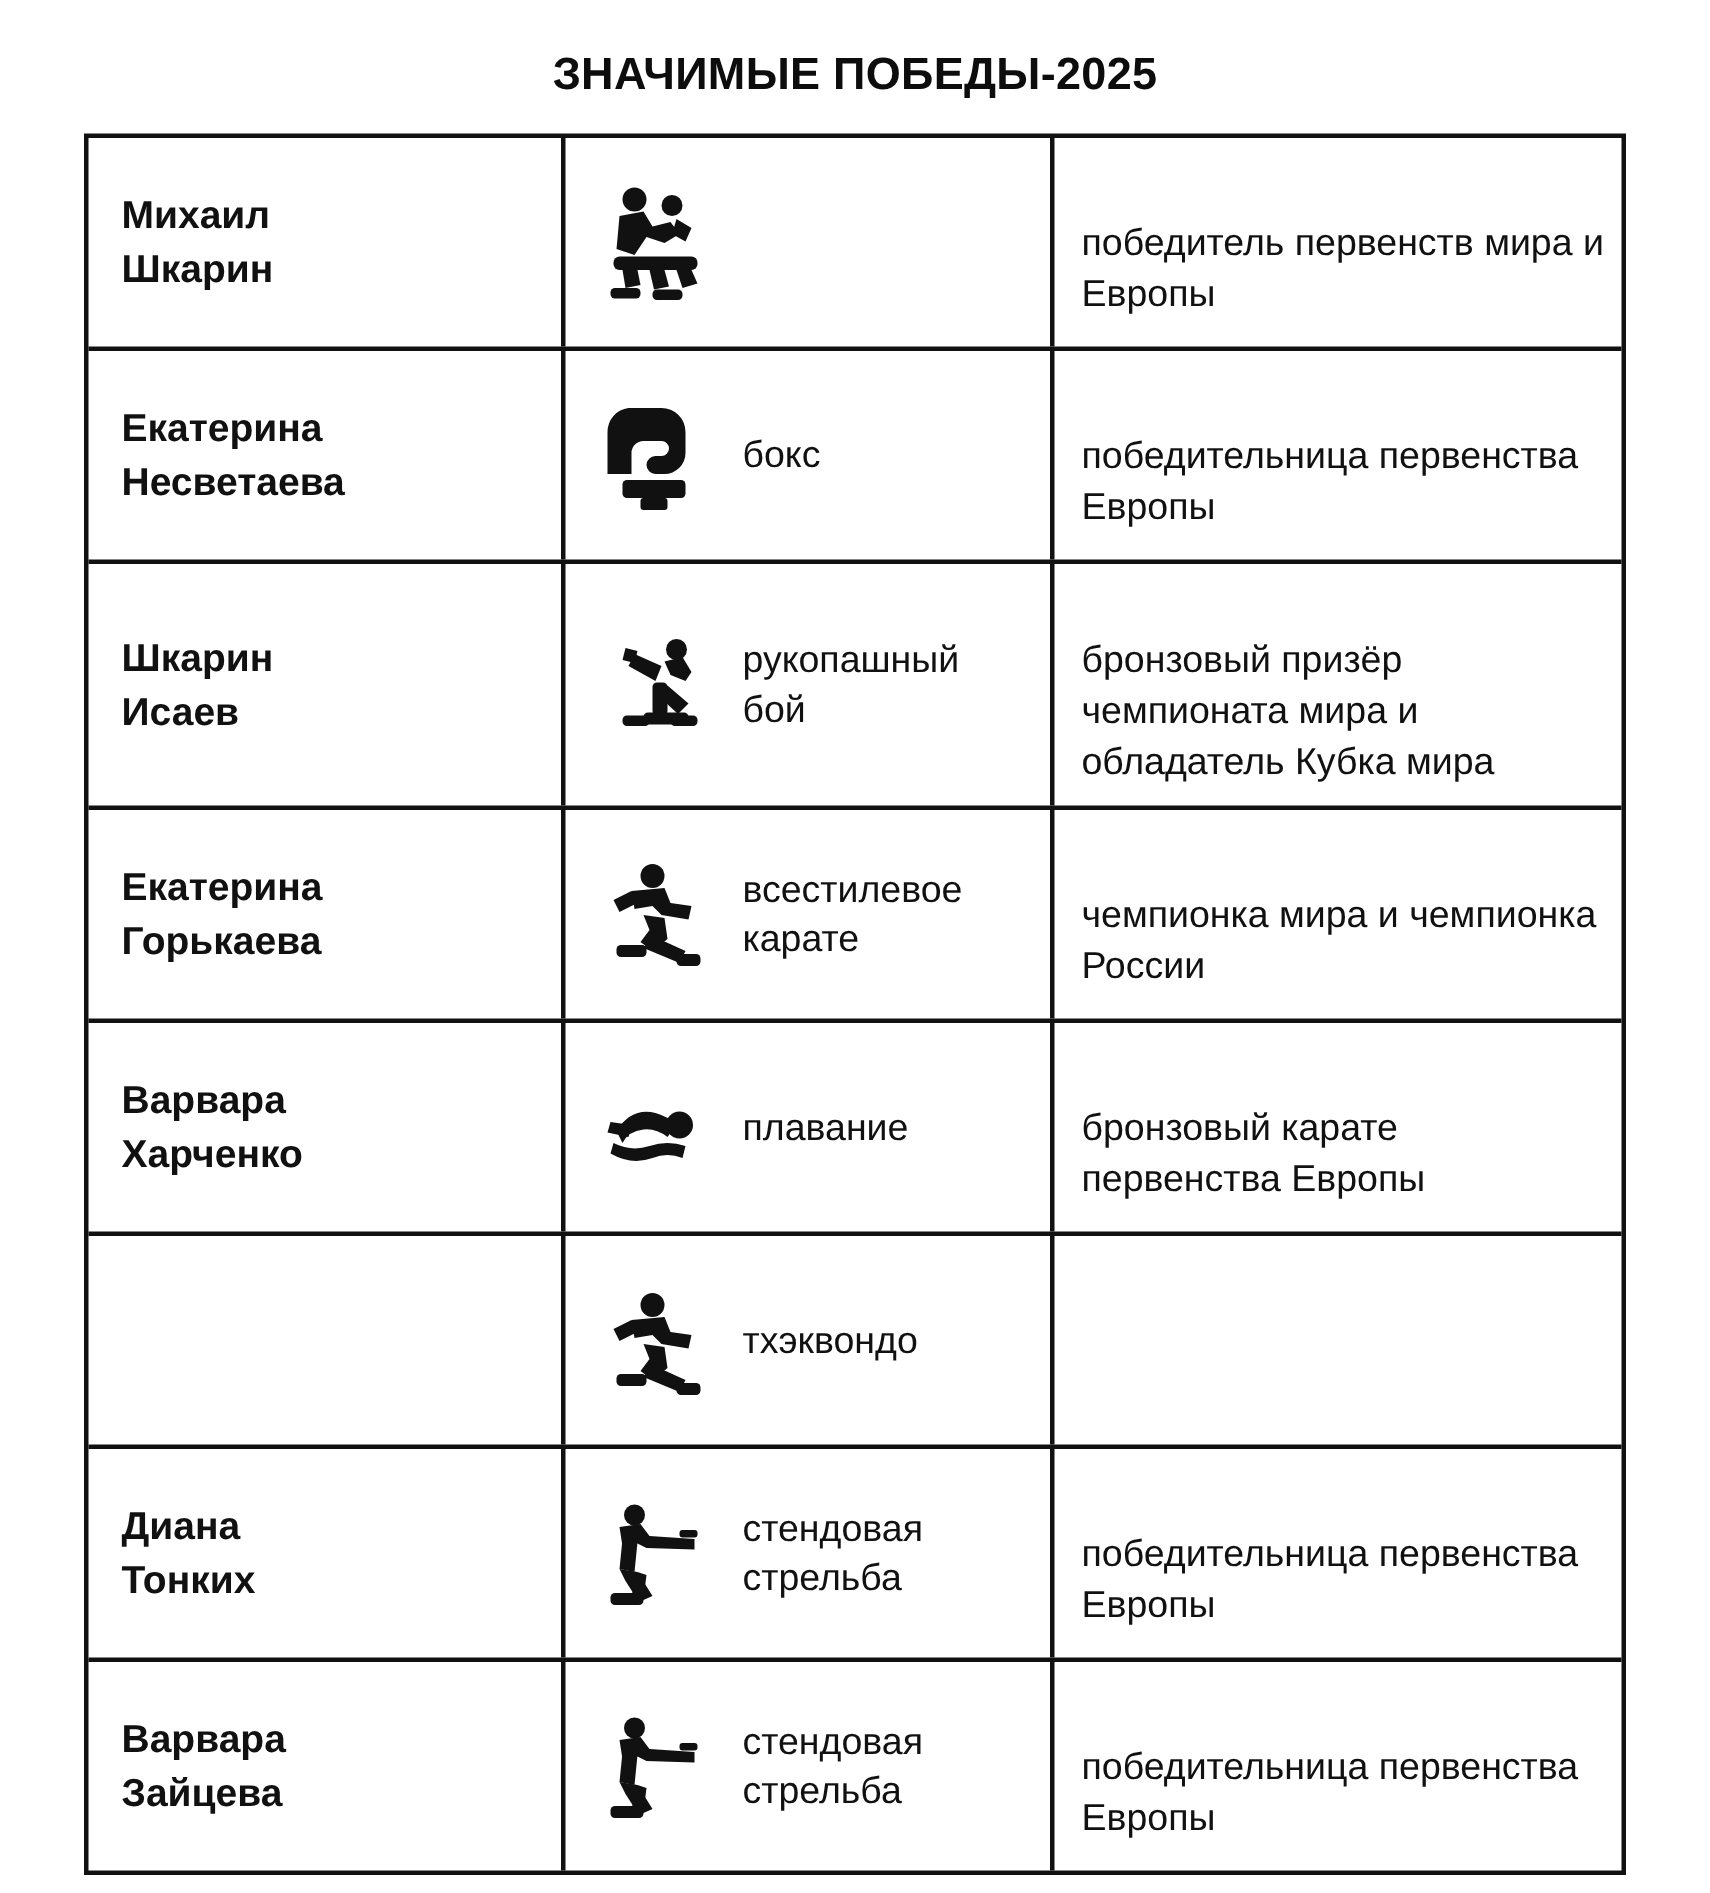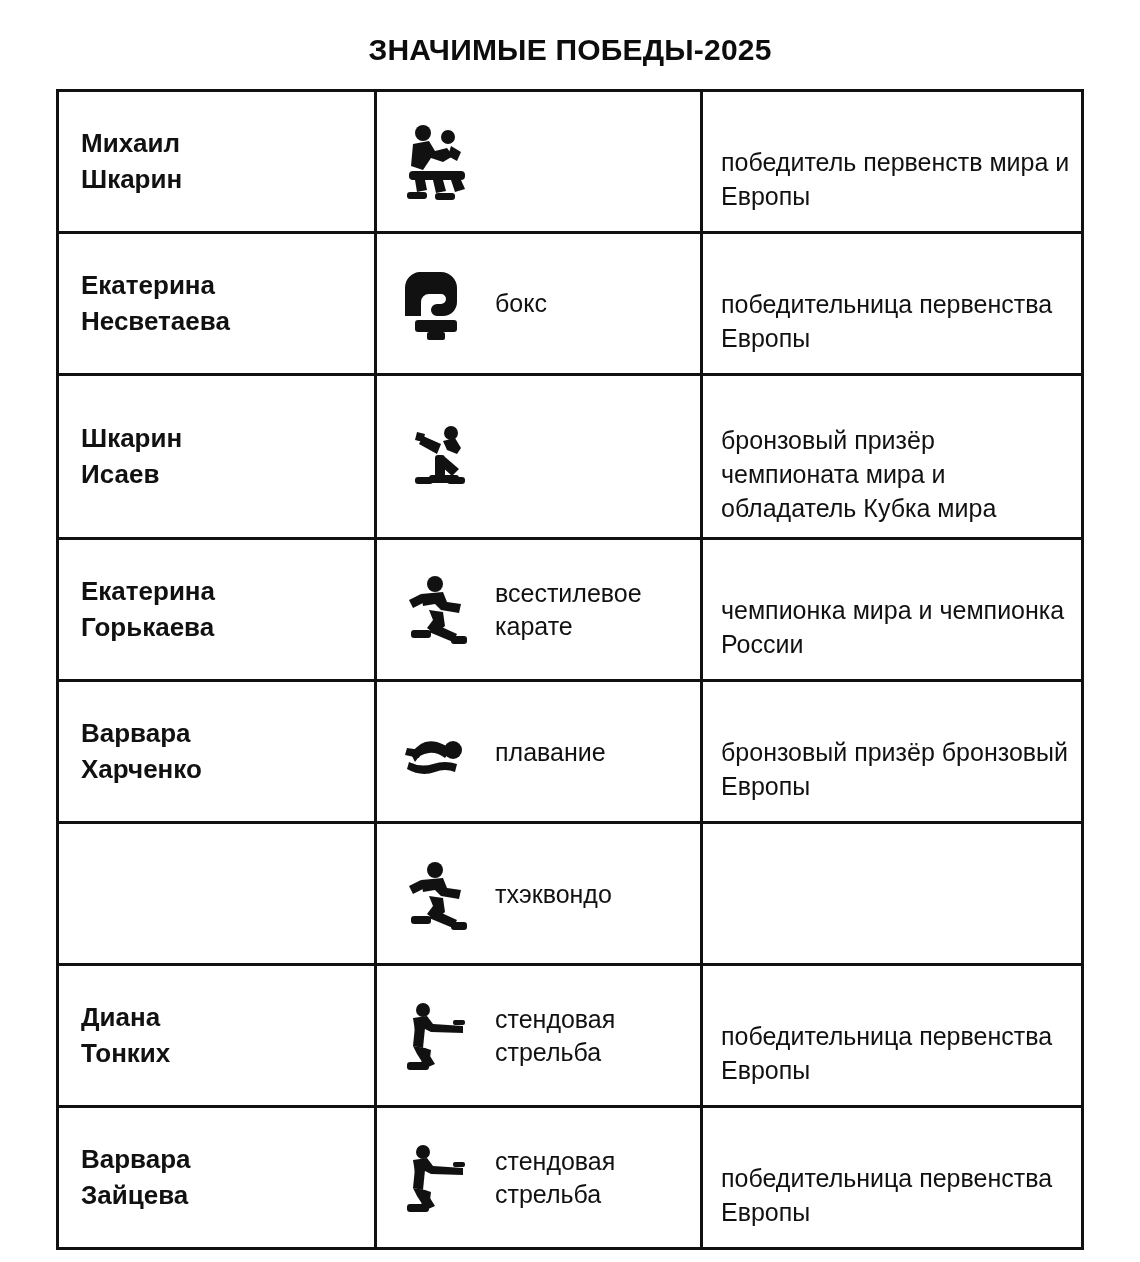--- a/index.html
+++ b/index.html
@@ -173,20 +173,21 @@
               <path d="M50 33 l-18 -8 l-4 8 l18 10 z"></path>
               <path d="M26 21 l8 2 l-2 8 l-8 -2 z"></path>
               <rect x="44" y="44" width="10" height="22" rx="3"></rect>
               <path d="M54 46 l14 12 l-7 7 l-13 -12 z"></path>
               <rect x="38" y="64" width="30" height="8" rx="3"></rect>
               <rect x="24" y="66" width="18" height="7" rx="3"></rect>
               <rect x="56" y="66" width="18" height="7" rx="3"></rect>
             </g>
           </svg>
         </span>
+        <span class="sport-label">рукопашный бой</span>
       </div>
       <div class="cell-result">бронзовый призёр чемпионата мира и обладатель Кубка мира</div>
     </div>
 
     <div class="row">
       <div class="cell-name">
         <span class="nm-line">Екатерина</span>
         <span class="nm-line">Горькаева</span>
       </div>
       <div class="cell-sport">
@@ -219,21 +220,21 @@
             <g fill="#111111">
               <circle cx="62" cy="44" r="9"></circle>
               <path d="M20 48 q10 -16 26 -12 q10 3 14 8 l-6 8 q-8 -6 -16 -5 q-10 1 -14 9 z"></path>
               <path d="M18 56 q12 6 24 2 q12 -4 24 0 l-2 8 q-10 -4 -20 0 q-14 5 -28 -3 z"></path>
               <path d="M16 42 l14 2 l-2 8 l-14 -3 z"></path>
             </g>
           </svg>
         </span>
         <span class="sport-label">плавание</span>
       </div>
-      <div class="cell-result">бронзовый призёр бронзовый Европы</div>
+      <div class="cell-result">бронзовый карате первенства Европы</div>
     </div>
 
     <div class="row">
       <div class="cell-name">
       </div>
       <div class="cell-sport">
         <span class="sport-icon">
           <svg width="92" height="92" viewBox="0 0 92 92" aria-hidden="true">
             <g fill="#111111">
               <circle cx="44" cy="22" r="8"></circle>

